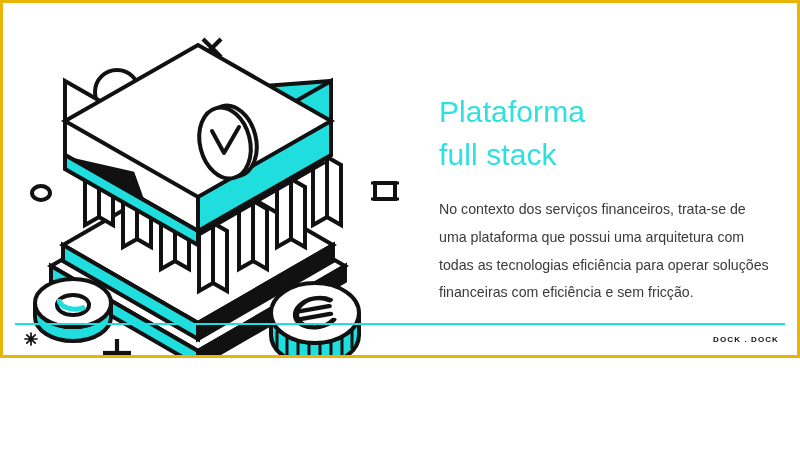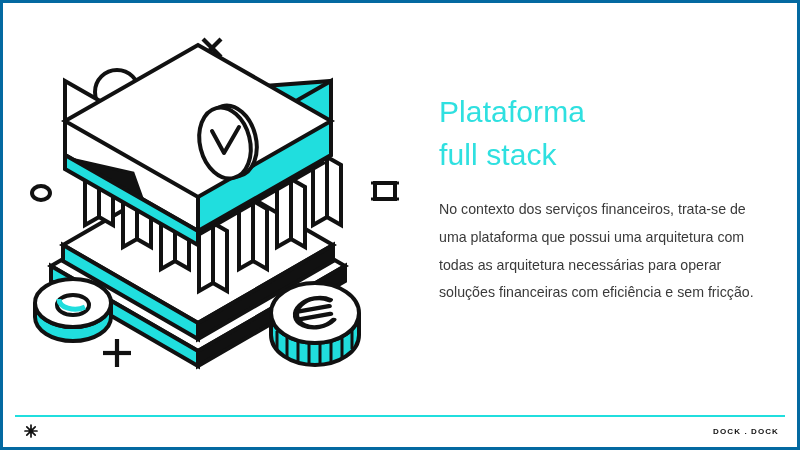--- a/index.html
+++ b/index.html
@@ -7,24 +7,24 @@
     padding: 0;
     background: #ffffff;
   }
   body {
     font-family: "Liberation Sans", sans-serif;
   }
 
   .slide {
     position: relative;
     width: 800px;
-    height: 450px;
+    height: 358px;
     background: #ffffff;
     box-sizing: border-box;
-    border: 3px solid #0369a1;
+    border: 3px solid #eab308;
     overflow: hidden;
   }
 
   
   .illustration-panel {
     position: absolute;
     left: 10px;
     top: 10px;
     width: 410px;
     height: 395px;
@@ -214,21 +214,21 @@
           <line x1="286" y1="305" x2="316" y2="305" stroke="#111" stroke-width="6" stroke-linecap="round"></line>
         </g>
       </g>
 
     </svg>
   </div>
 
   <div class="text-panel">
     <h1 class="headline">Plataforma
 full stack</h1>
-    <p class="body-copy">No contexto dos serviços financeiros, trata-se de uma plataforma que possui uma arquitetura com todas as arquitetura necessárias para operar soluções financeiras com eficiência e sem fricção.</p>
+    <p class="body-copy">No contexto dos serviços financeiros, trata-se de uma plataforma que possui uma arquitetura com todas as tecnologias eficiência para operar soluções financeiras com eficiência e sem fricção.</p>
   </div>
 
   <div class="footer-rule"></div>
 
   <div class="footer">
     <svg class="footer-mark" viewBox="0 0 16 16">
       <g stroke="#111" stroke-width="1.7" stroke-linecap="round">
         <line x1="8" y1="2" x2="8" y2="14"></line>
         <line x1="2" y1="8" x2="14" y2="8"></line>
         <line x1="3.8" y1="3.8" x2="12.2" y2="12.2"></line>

